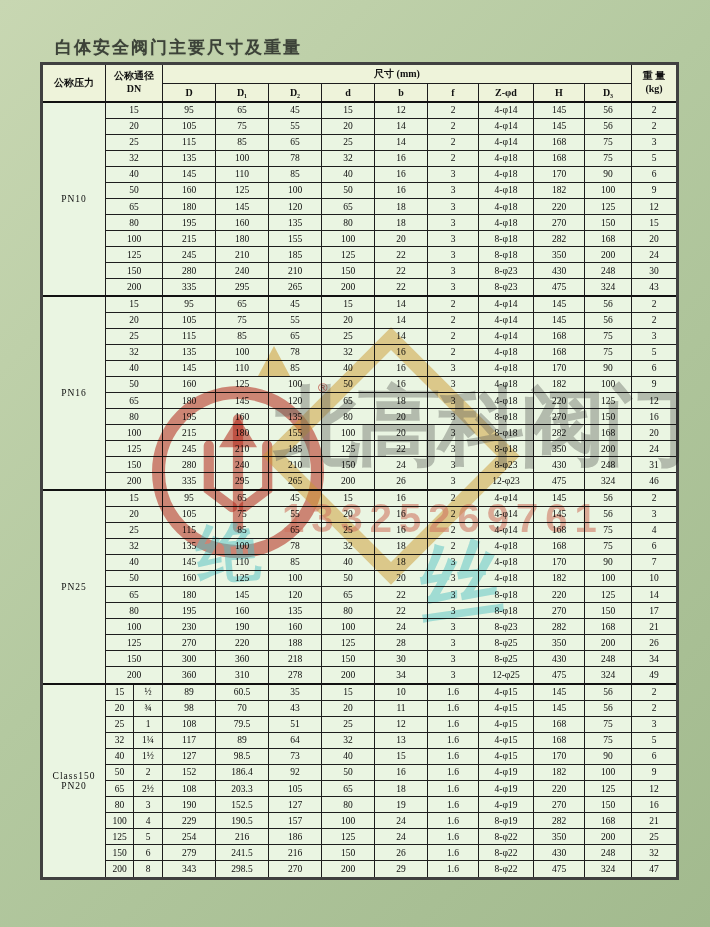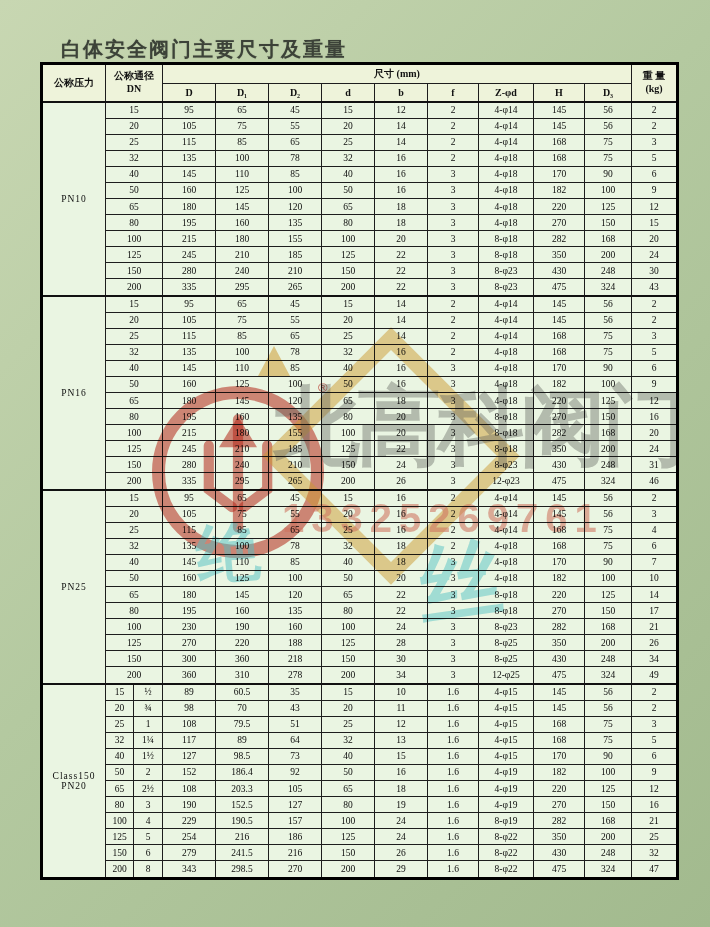--- a/index.html
+++ b/index.html
@@ -5,31 +5,30 @@
   html,body{margin:0;padding:0;}
   body{
     width:710px;height:927px;overflow:hidden;
     font-family:"Liberation Sans",sans-serif;
     background:linear-gradient(135deg,#c8d7b2 0%,#b4c9a0 45%,#a2ba8e 100%);
     position:relative;
   }
   .page{position:absolute;inset:0;}
   .doc-title{
     position:absolute;left:55px;top:36px;
-    font-size:20px;font-weight:bold;color:#3c4238;
+    font-size:17px;font-weight:bold;color:#3c4238;
     letter-spacing:2px;white-space:nowrap;
     font-family:Liberation Sans, sans-serif;
     text-shadow:0 0 1px rgba(60,70,55,.4);
-    margin-left:6px;
   }
   table.spec{
     position:absolute;left:40px;top:62px;width:636px;height:818px;
     border-collapse:collapse;table-layout:fixed;
     background:#eaf5e2;
-    border:3px solid #000000;
+    border:3px solid #404040;
   }
   table.spec td,table.spec th{
     border:1px solid #1d1d1d;
     text-align:center;vertical-align:middle;
     padding:0;overflow:hidden;white-space:nowrap;
   }
   table.spec thead th{
     background:#eef3da;
     font-size:10px;font-weight:bold;color:#111;
     font-family:"Liberation Serif",serif;

